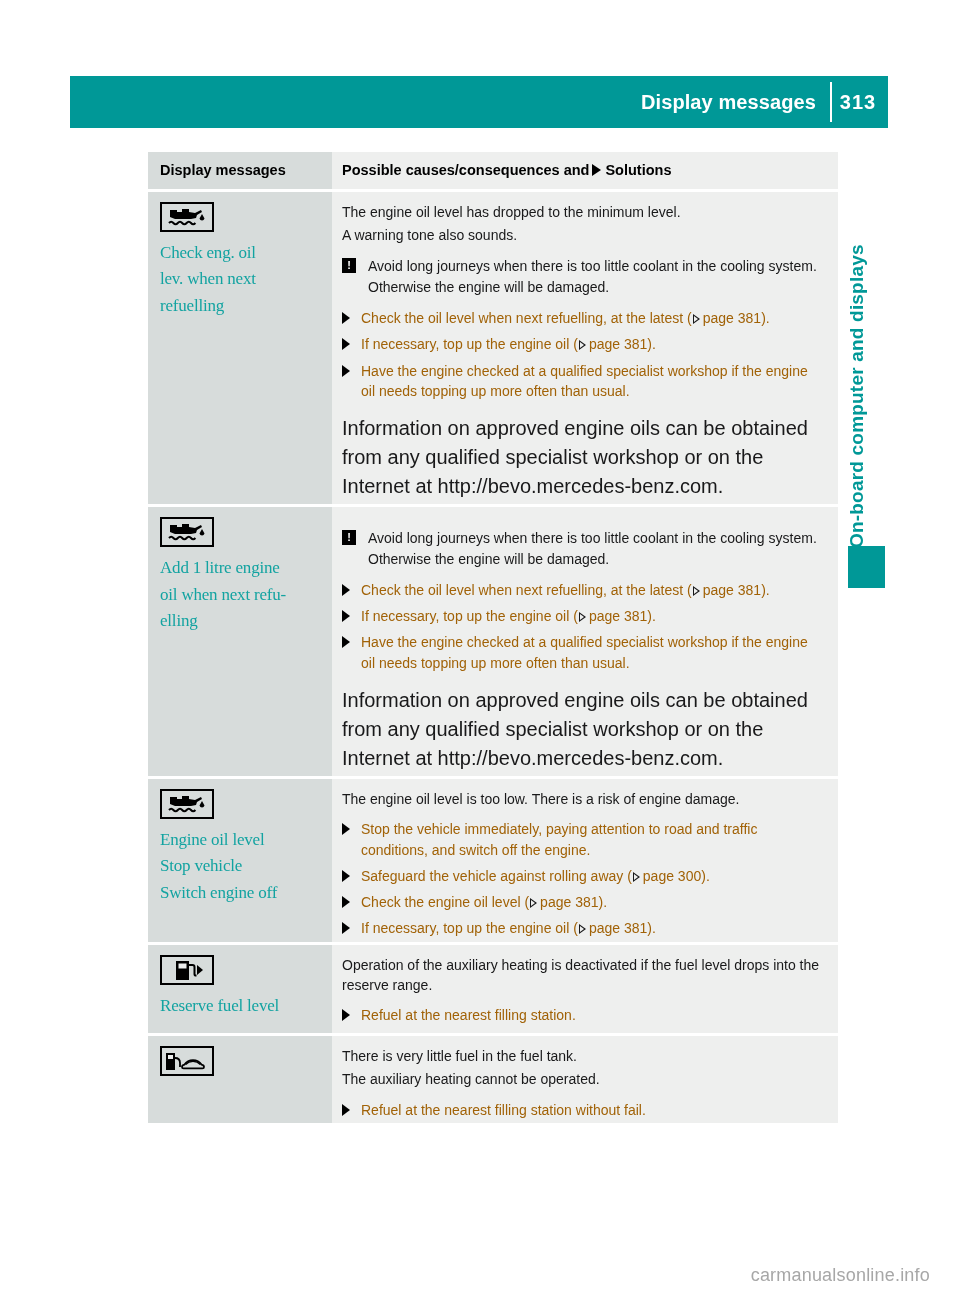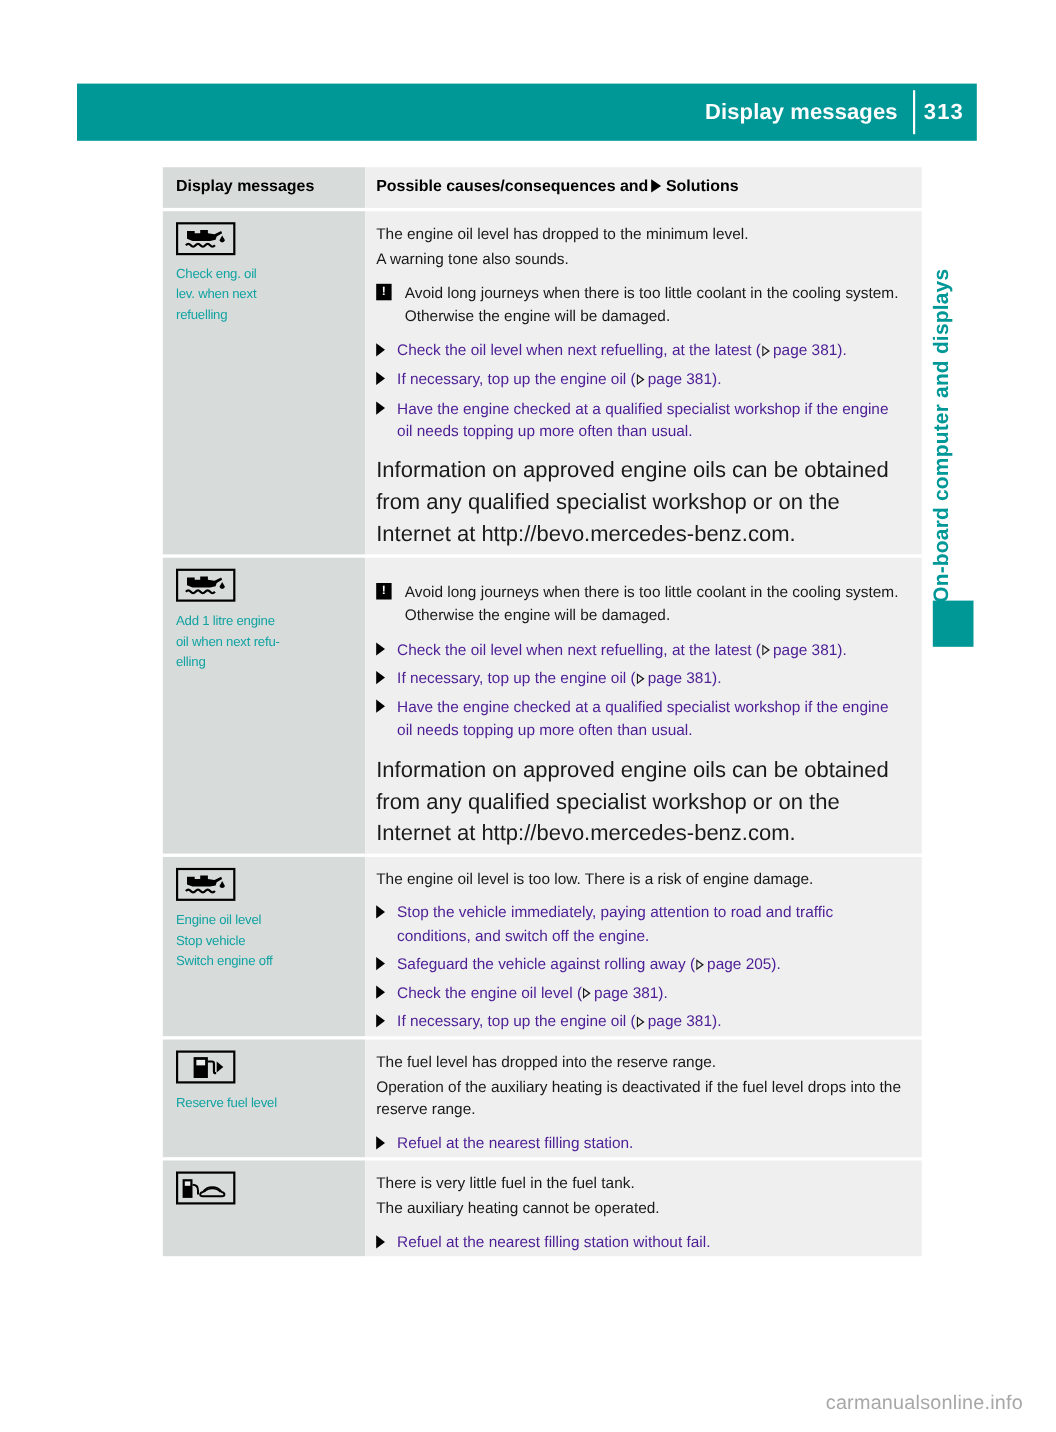--- a/index.html
+++ b/index.html
@@ -131,23 +131,23 @@
     display: flex;
     align-items: center;
     justify-content: center;
     background: transparent;
     margin-bottom: 8px;
   }
   .icon-box svg { display: block; }
 
   
   .msg-text {
-    font-family: Liberation Sans, sans-serif;
+    font-family: Liberation Serif, serif;
     color: #12a3a1;
-    font-size: 12px;
+    font-size: 17px;
     line-height: 1.55;
     letter-spacing: -0.2px;
     white-space: pre-line;
   }
 
   
   .para {
     font-size: 14px;
     line-height: 1.45;
     color: #19191a;
@@ -175,21 +175,21 @@
     font-weight: bold;
     line-height: 15px;
     text-align: center;
     font-family: "Liberation Sans", sans-serif;
   }
 
   .step {
     position: relative;
     font-size: 14px;
     line-height: 1.45;
-    color: #4c1d95;
+    color: #a16207;
     margin: 0 0 6px 0;
     padding-left: 19px;
   }
   .step-mark {
     position: absolute;
     left: 0;
     top: 4px;
     width: 0; height: 0;
     border-left: 8px solid #000000;
     border-top: 6px solid transparent;
@@ -330,40 +330,39 @@
             </svg>
           </div>
           <div class="msg-text">Engine oil level
 Stop vehicle
 Switch engine off</div>
         </div>
         <div class="col-right">
           <p class="para">The engine oil level is too low. There is a risk of engine damage.</p>
           <div class="steps-block">
             <div class="step"><span class="step-mark"></span><span>Stop the vehicle immediately, paying attention to road and traffic conditions, and switch off the engine.</span></div>
-            <div class="step"><span class="step-mark"></span><span>Safeguard the vehicle against rolling away (</span><span class="ref-tri"></span><span>page 205</span><span>).</span></div>
+            <div class="step"><span class="step-mark"></span><span>Safeguard the vehicle against rolling away (</span><span class="ref-tri"></span><span>page 300</span><span>).</span></div>
             <div class="step"><span class="step-mark"></span><span>Check the engine oil level (</span><span class="ref-tri"></span><span>page 381</span><span>).</span></div>
             <div class="step"><span class="step-mark"></span><span>If necessary, top up the engine oil (</span><span class="ref-tri"></span><span>page 381</span><span>).</span></div>
           </div>
         </div>
       </div>
       <div class="msg-row">
         <div class="col-left">
           <div class="icon-box">
             <svg width="40" height="24" viewBox="0 0 40 24">
               <rect x="9" y="3" width="13" height="19" fill="#000"></rect>
               <rect x="11.5" y="5.5" width="8" height="5" fill="#eceded"></rect>
               <path d="M22 7 h3.5 a2 2 0 0 1 2 2 v7 a1.6 1.6 0 0 0 1.6 1.6 h0.4" fill="none" stroke="#000" stroke-width="2"></path>
               <path d="M30 7 L36 12 L30 17 Z" fill="#000"></path>
             </svg>
           </div>
           <div class="msg-text">Reserve fuel level</div>
         </div>
         <div class="col-right">
-          <p class="para tight">The fuel level has dropped into the reserve range.</p>
           <p class="para">Operation of the auxiliary heating is deactivated if the fuel level drops into the reserve range.</p>
           <div class="steps-block">
             <div class="step"><span class="step-mark"></span><span>Refuel at the nearest filling station.</span></div>
           </div>
         </div>
       </div>
       <div class="msg-row">
         <div class="col-left">
           <div class="icon-box">
             <svg width="48" height="24" viewBox="0 0 48 24">

